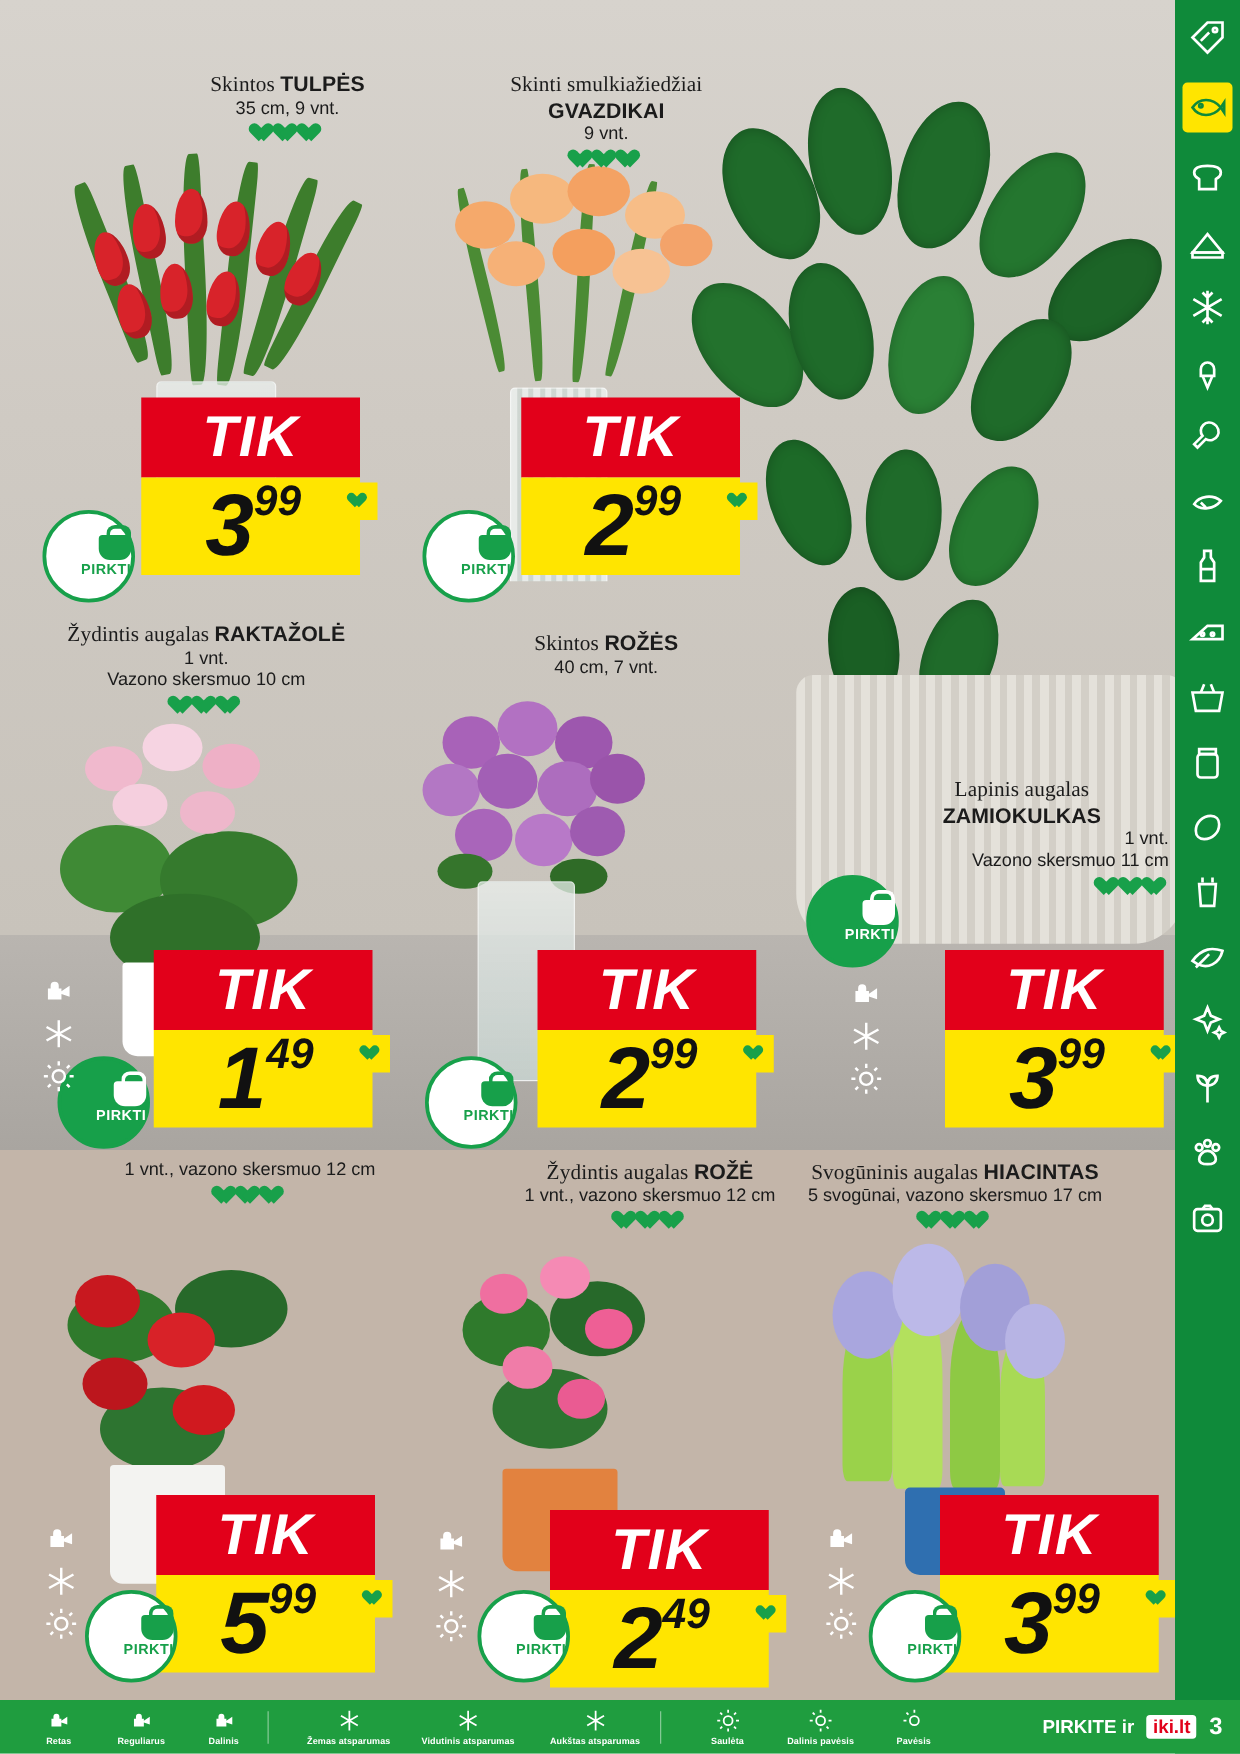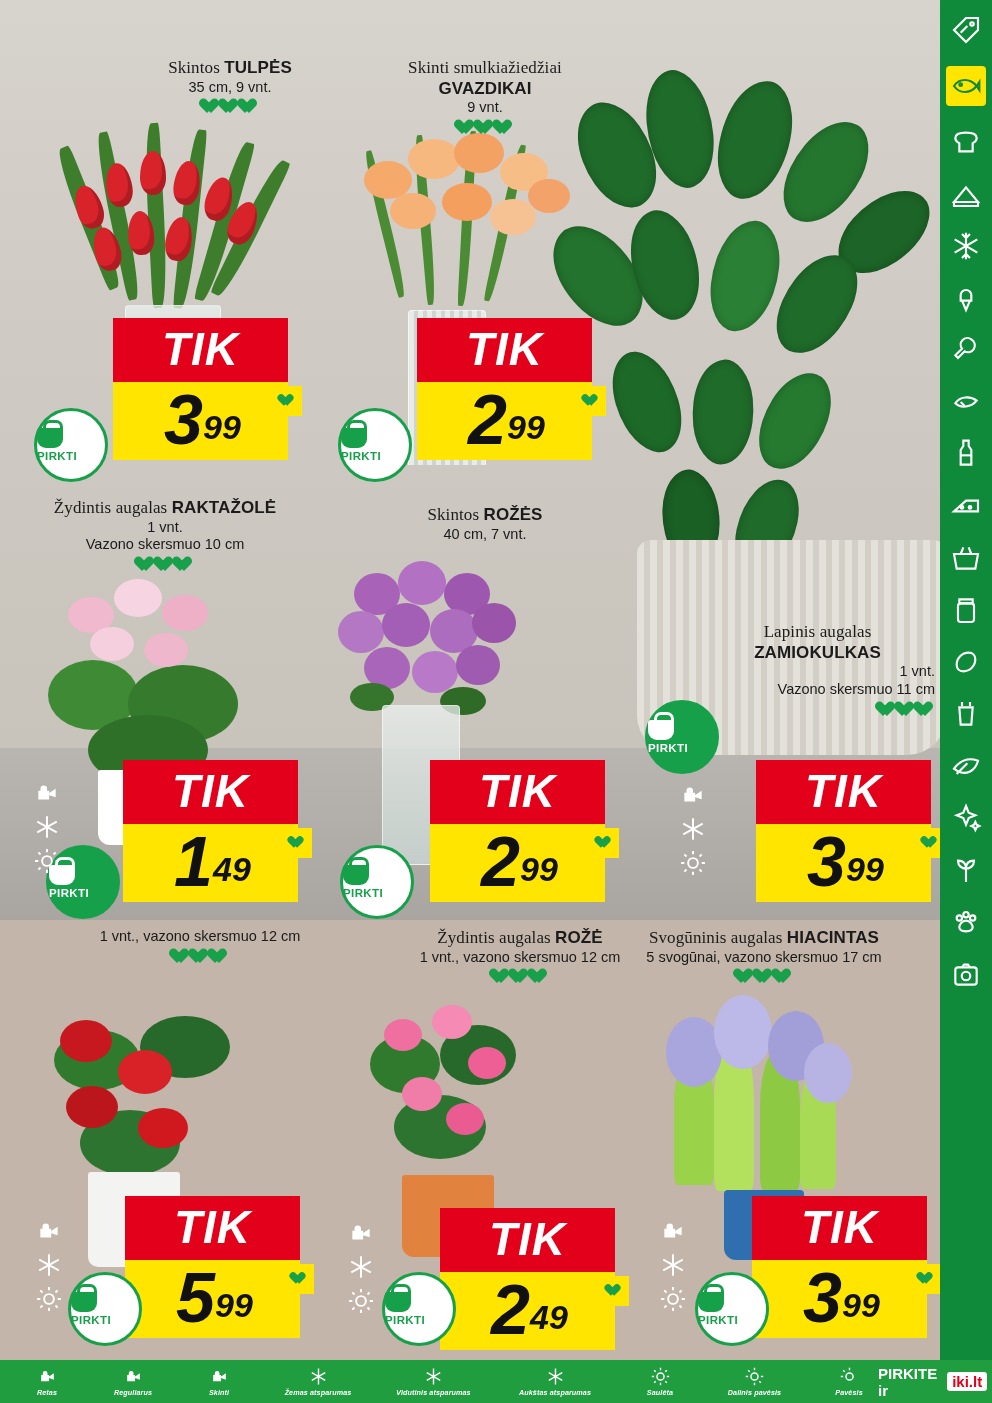--- a/index.html
+++ b/index.html
@@ -88,33 +88,33 @@
     font-size:46px; line-height:1; padding:8px 0 10px 0;
     text-align:center; letter-spacing:1px;
     font-family:"Liberation Sans", sans-serif;
   }
   .amt {
     background:#ffe500; color:#111; font-weight:800; font-style:italic;
     height:78px; position:relative; display:flex; align-items:center;
     justify-content:center; padding-left:4px;
   }
   .amt .int { font-size:70px; line-height:.85; }
-  .amt .dec { font-size:34px; line-height:1; align-self:flex-start; margin-top:28px; }
+  .amt .dec { font-size:34px; line-height:1; align-self:flex-start; margin-top:2px; }
   .amt .tag {
     position:absolute; right:-14px; top:4px;
     width:30px; height:30px; background:#ffe500;
     display:flex; align-items:center; justify-content:center;
   }
   .amt .tag .heart { transform: scale(.8); }
 
   
   .pirkti {
     position:absolute; width:74px; height:74px; border-radius:50%;
     background:#ffffff; border:3px solid #17a04a;
-    display:flex; flex-direction:column; align-items:flex-start; justify-content:center;
+    display:flex; flex-direction:column; align-items:flex-end; justify-content:center;
     color:#17a04a; font-size:11.5px; font-weight:700; letter-spacing:.4px;
   }
   .pirkti .basket {
     width:26px; height:20px; background:#17a04a; border-radius:3px 3px 9px 9px;
     position:relative; margin-bottom:2px;
   }
   .pirkti .basket::before {
     content:""; position:absolute; left:6px; top:-8px; width:14px; height:10px;
     border:3px solid #17a04a; border-bottom:none; border-radius:7px 7px 0 0;
   }
@@ -140,21 +140,21 @@
     background:#ffe500; color:#0f8a3a; border-radius:4px;
     padding:4px; width:40px; height:40px;
   }
 
   
   .footer {
     position:absolute; left:0; top:1360px; width:992px; height:43px;
     background:#1f9d3f; color:#fff;
     display:flex; align-items:center;
   }
-  .foot-group { display:flex; align-items:center; gap:28px; padding-left:18px;font-style:italic; }
+  .foot-group { display:flex; align-items:center; gap:8px; padding-left:18px; }
   .foot-item { text-align:center; width:58px; }
   .foot-item .ic { height:20px; display:flex; align-items:center; justify-content:center; }
   .foot-item .ic svg { width:19px; height:19px; color:#fff; }
   .foot-item .cap { font-size:7.2px; font-weight:700; margin-top:2px; letter-spacing:.1px; white-space:nowrap;}
   .foot-right {
     margin-left:auto; display:flex; align-items:center; gap:10px; padding-right:14px;
     font-size:15px; font-weight:600;
   }
   .iki-badge {
     background:#fff; color:#e2001a; font-weight:800; font-size:15px;
@@ -696,21 +696,21 @@
             </svg>
           </div>
         <div class="cap">Reguliarus</div>
       </div>
       <div class="foot-item">
         <div class="ic">
             <svg viewBox="0 0 24 24" fill="currentColor">
               <path d="M4 10h10v8H4zM14 12l6-4v8l-6-2zM6 10V8a3 3 0 016 0v2"></path>
             </svg>
           </div>
-        <div class="cap">Skinti</div>
+        <div class="cap">Dalinis</div>
       </div>
     </div>
     <div class="sep"></div>
     <div class="foot-group">
       <div class="foot-item" style="width:80px">
         <div class="ic">
             <svg viewBox="0 0 24 24" fill="none" stroke="currentColor" stroke-width="1.8">
               <path d="M12 2v20M3.5 7l17 10M20.5 7l-17 10"></path>
             </svg>
           </div>

